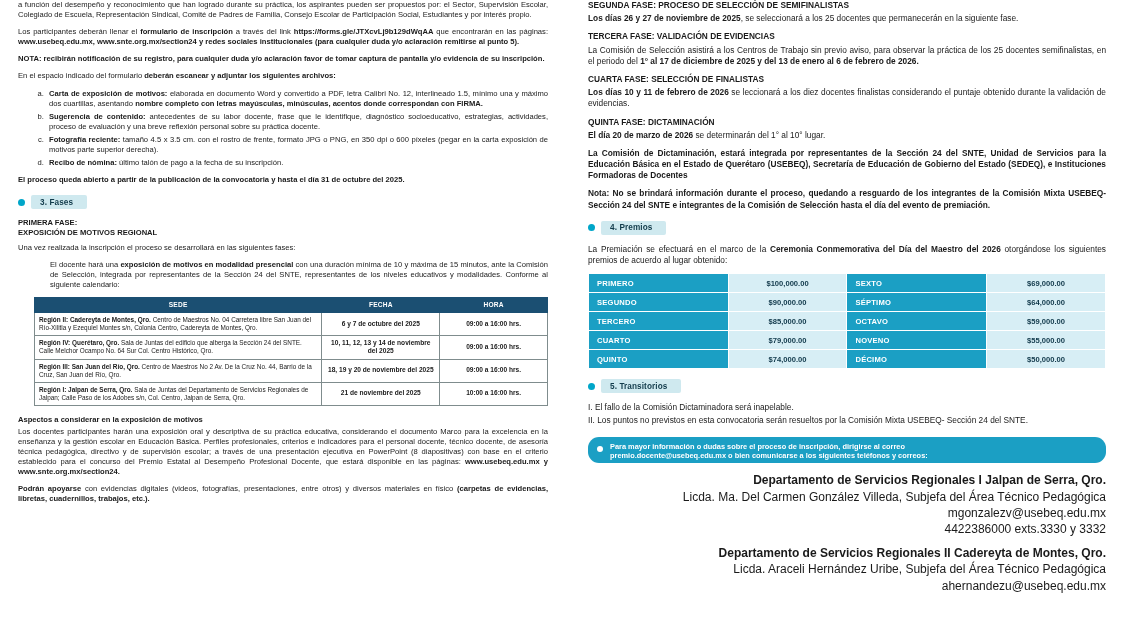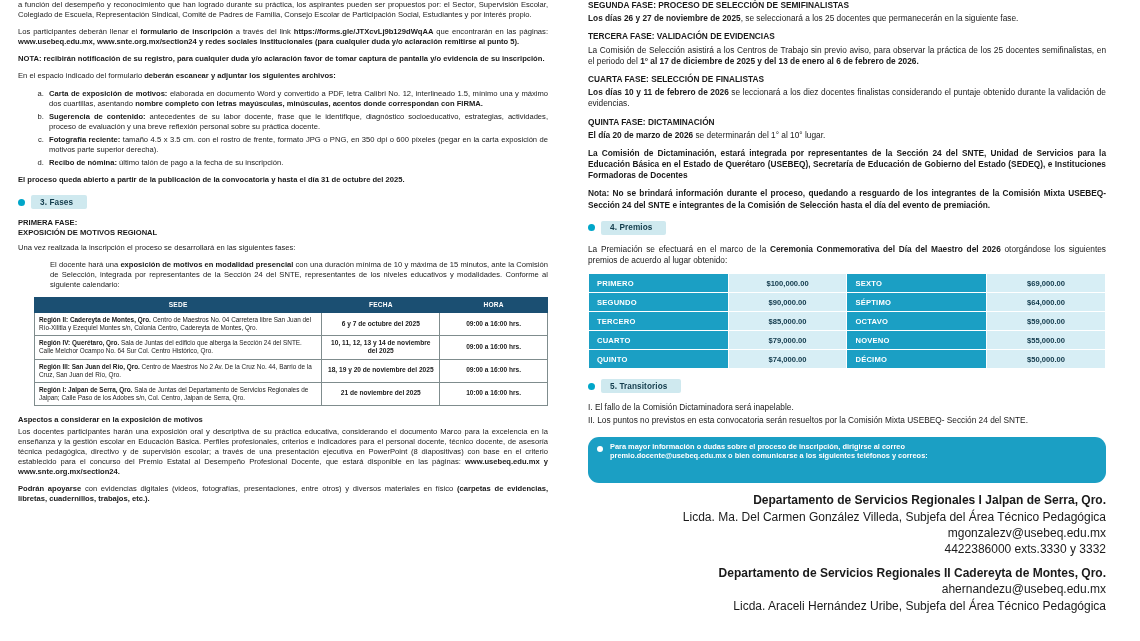--- a/index.html
+++ b/index.html
@@ -117,21 +117,21 @@
     color: #10384a;
     font-weight: bold;
     width: 23%;
   }
 
   
   .banner {
     background: #1b9fc4;
     color: #ffffff;
     border-radius: 11px;
-    padding: 5px 12px 22px 22px;
+    padding: 5px 12px 2px 22px;
     font-size: 7.4px;
     font-weight: bold;
     line-height: 1.32;
     position: relative;
     margin: 10px 0 9px 0;
   }
   .banner .bdot {
     position: absolute;
     left: 9px; top: 9px;
     width: 6px; height: 6px;
@@ -326,18 +326,18 @@
 
     <div class="contact-block">
       <div class="b">Departamento de Servicios Regionales I Jalpan de Serra, Qro.</div>
       <div>Licda. Ma. Del Carmen González Villeda, Subjefa del Área Técnico Pedagógica</div>
       <div>mgonzalezv@usebeq.edu.mx</div>
       <div>4422386000 exts.3330 y 3332</div>
     </div>
 
     <div class="contact-block">
       <div class="b">Departamento de Servicios Regionales II Cadereyta de Montes, Qro.</div>
+      <div>Licda. Araceli Hernández Uribe, Subjefa del Área Técnico Pedagógica</div>
       <div>ahernandezu@usebeq.edu.mx</div>
-      <div>Licda. Araceli Hernández Uribe, Subjefa del Área Técnico Pedagógica</div>
     </div>
 
   </div>
 </div>
 
 </body></html>

